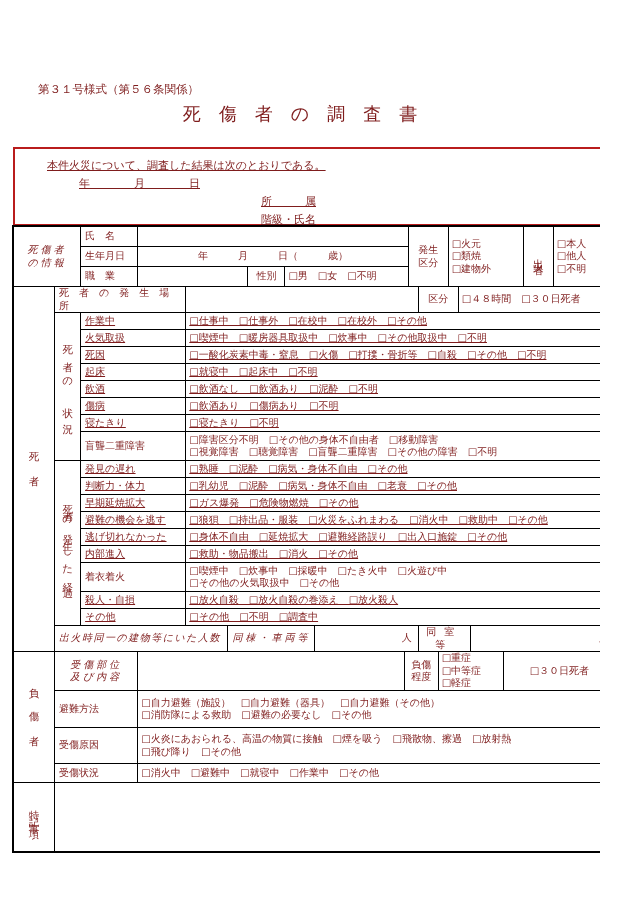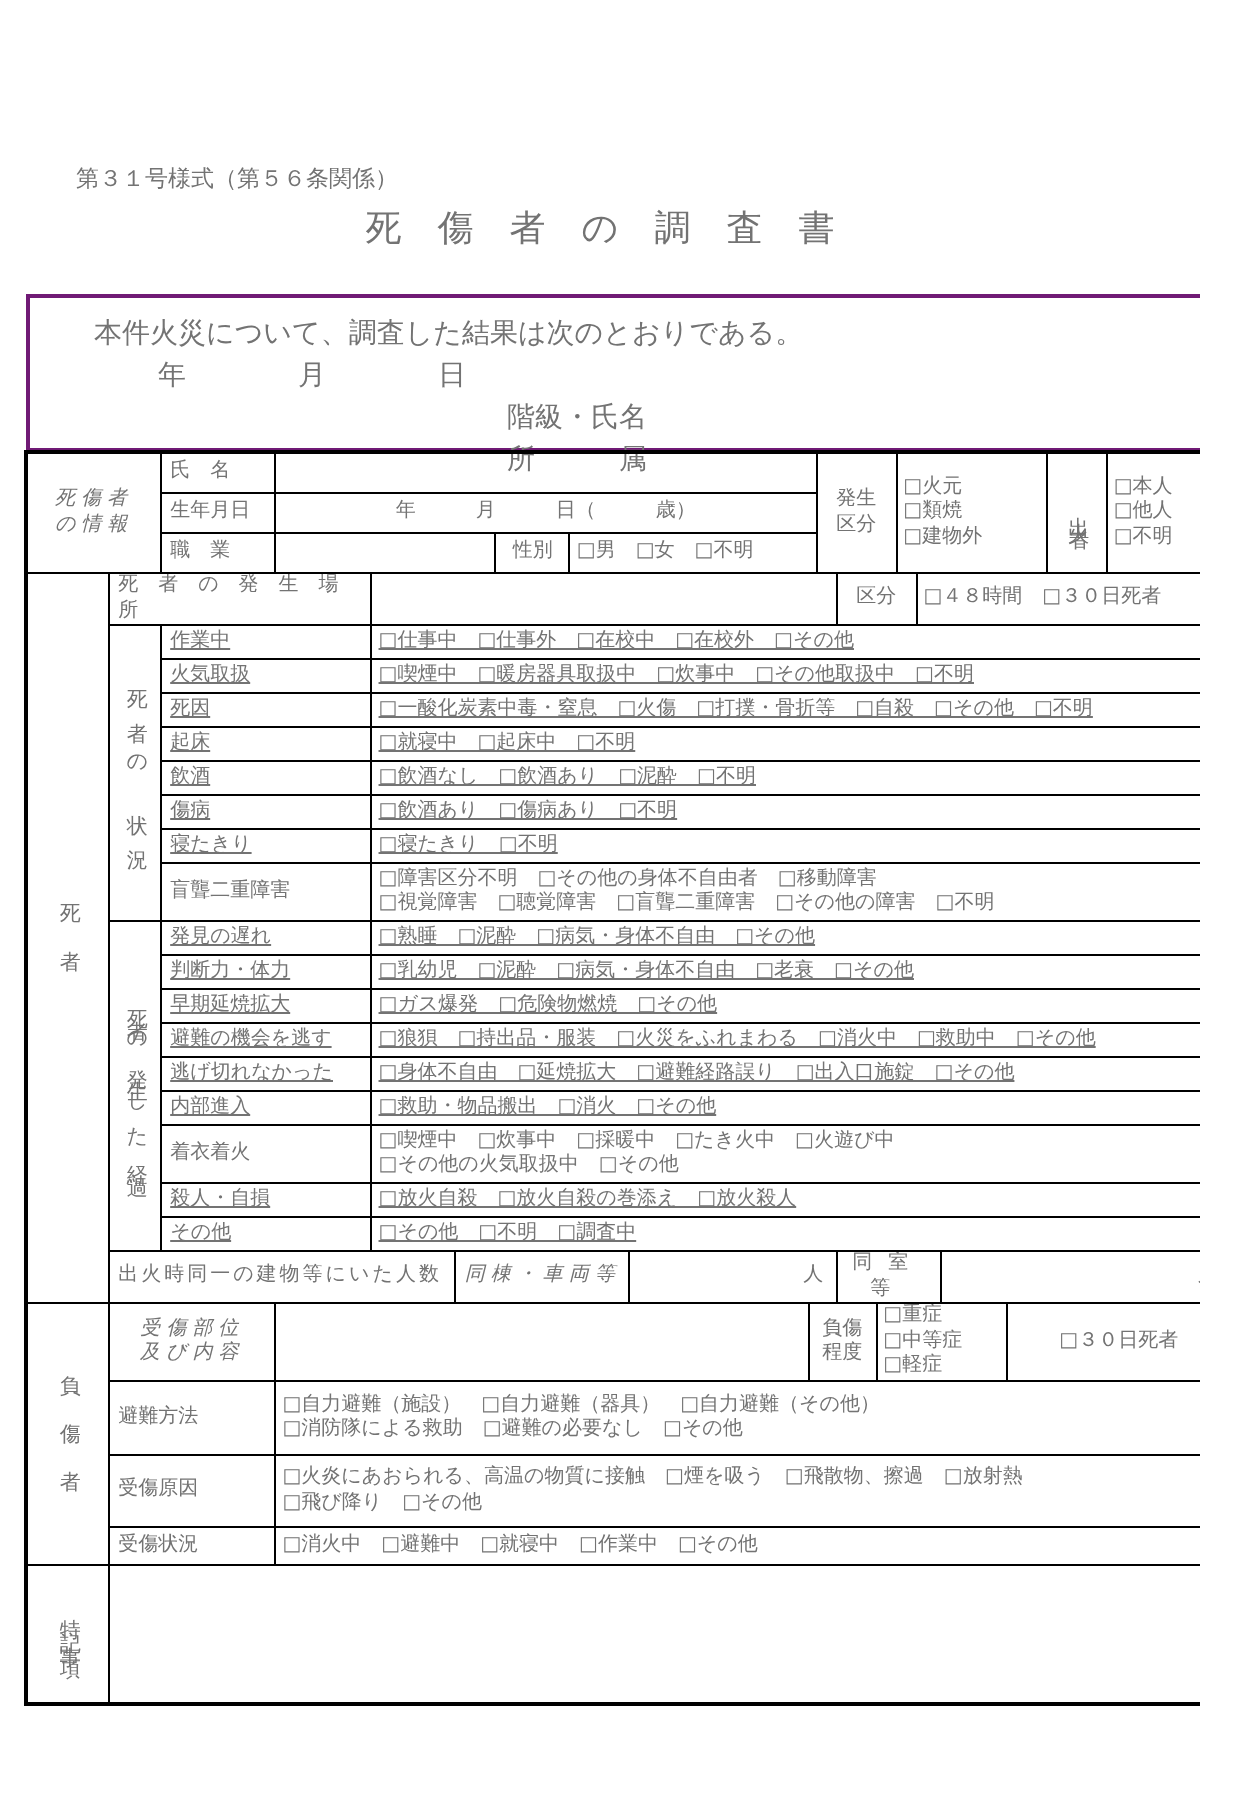--- a/index.html
+++ b/index.html
@@ -1,35 +1,35 @@
 <!DOCTYPE html>
 <html><head>
 <meta charset="utf-8">
 <style>
   html,body{margin:0;padding:0;background:#fff;}
   .page{position:relative;width:600px;height:903px;background:#fff;overflow:hidden;
-        font-family:"DejaVu Serif","Liberation Serif",serif;color:#737373;}
+        font-family:"DejaVu Serif","Liberation Serif",serif;color:#7f1d1d;}
   .form-no{position:absolute;left:38px;top:82px;font-size:11.5px;}
   .doc-title{position:absolute;left:0;top:102px;width:100%;text-align:center;font-size:18px;}
   .firebox{position:absolute;left:391px;top:127px;display:flex;}
   .fb-label{width:68px;height:20px;border:1px solid #000;display:flex;align-items:center;justify-content:center;font-size:10.5px;}
   .fb-value{width:155px;height:20px;border:1px solid #000;border-left:none;}
-  .introbox{position:absolute;left:13px;top:147px;width:599px;height:75px;border:2px solid #701a75;font-size:14px;}
+  .introbox{position:absolute;left:13px;top:147px;width:599px;height:75px;border:2px solid #b91c1c;font-size:11px;text-decoration:underline;}
   .intro-l1{margin:9px 0 0 32px;}
   .intro-l2{margin:3px 0 0 64px;}
   .intro-sign{margin-top:3px;text-align:center;padding-right:52px;}
   .main{position:absolute;left:13px;top:226px;width:603px;outline:1px solid #000;}
   table{border-collapse:collapse;table-layout:fixed;width:603px;}
   table+table{margin-top:-1px;}
   td{border:1px solid #000;font-size:10px;padding:0 3px;vertical-align:middle;line-height:1.25;overflow:hidden;}
   .c{text-align:center;}
   .pre{white-space:pre-line;}
   .lbl{text-align:left;padding-left:4px;}
   .unit{text-align:right;padding-right:6px;}
-  .ls15{letter-spacing:1.5px;}
+  .ls15{letter-spacing:1.5px;font-style:italic;}
   .ls3{letter-spacing:3px;font-style:italic;}
   .ls8{letter-spacing:8px;}
   .vcell{text-align:center;padding:0;}
   .vtext{display:inline-block;writing-mode:vertical-rl;text-orientation:upright;font-size:10.5px;}
   .vs-death{letter-spacing:24px;}
   .vs-cond{letter-spacing:17px;}
   .vs-proc{letter-spacing:6px;}
   .vs-ign{letter-spacing:3px;}
   .vs-inj{letter-spacing:24px;}
   .vs-notes{letter-spacing:7px;}
@@ -47,22 +47,22 @@
 
 <div class="page">
 
   <div class="form-no">第３１号様式（第５６条関係）</div>
   <div class="doc-title">死　傷　者　の　調　査　書</div>
 
 
   <div class="introbox">
     <div class="intro-l1">本件火災について、調査した結果は次のとおりである。</div>
     <div class="intro-l2">年　　　　月　　　　日</div>
+    <div class="intro-sign">所　　　属</div>
     <div class="intro-sign">階級・氏名</div>
-    <div class="intro-sign">所　　　属</div>
   </div>
 
   <div class="main">
 
     <table>
       <colgroup>
           <col style="width:67px">
           <col style="width:57px">
           <col style="width:110px">
           <col style="width:37px">

